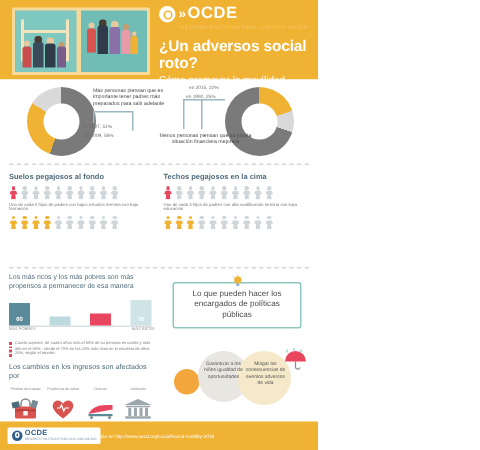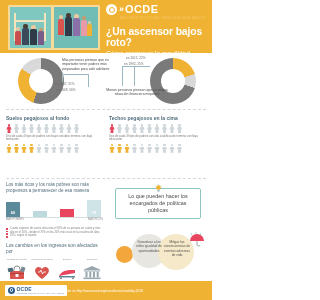--- a/index.html
+++ b/index.html
@@ -132,21 +132,21 @@
       </div>
     </div>
 
     <div class="hdr-right">
       <div class="logo-row">
         <span class="logo-mark"></span>
         <span class="logo-chev">»</span>
         <span class="logo-text">OCDE</span>
       </div>
       <div class="logo-sub">MEJORES POLÍTICAS PARA UNA VIDA MEJOR</div>
-      <div class="hdr-title">¿Un ascensor bajos roto?</div>
+      <div class="hdr-title">¿Un adversos social roto?</div>
       <div class="hdr-sub">Cómo promover la movilidad social</div>
     </div>
   </div>
 
   <div class="band">
 
     <div class="donut dleft" style="background:conic-gradient(#7a7a7a 0deg 200deg,#f0b232 200deg 302deg,#d9d9d9 302deg 360deg);">
       <div class="hole"></div>
     </div>
 

